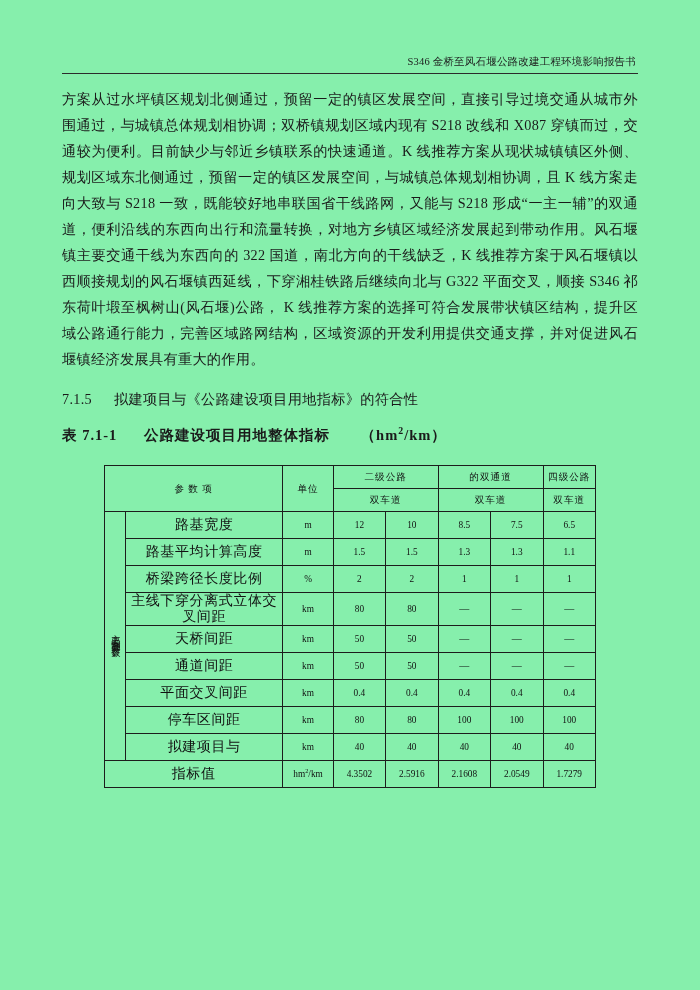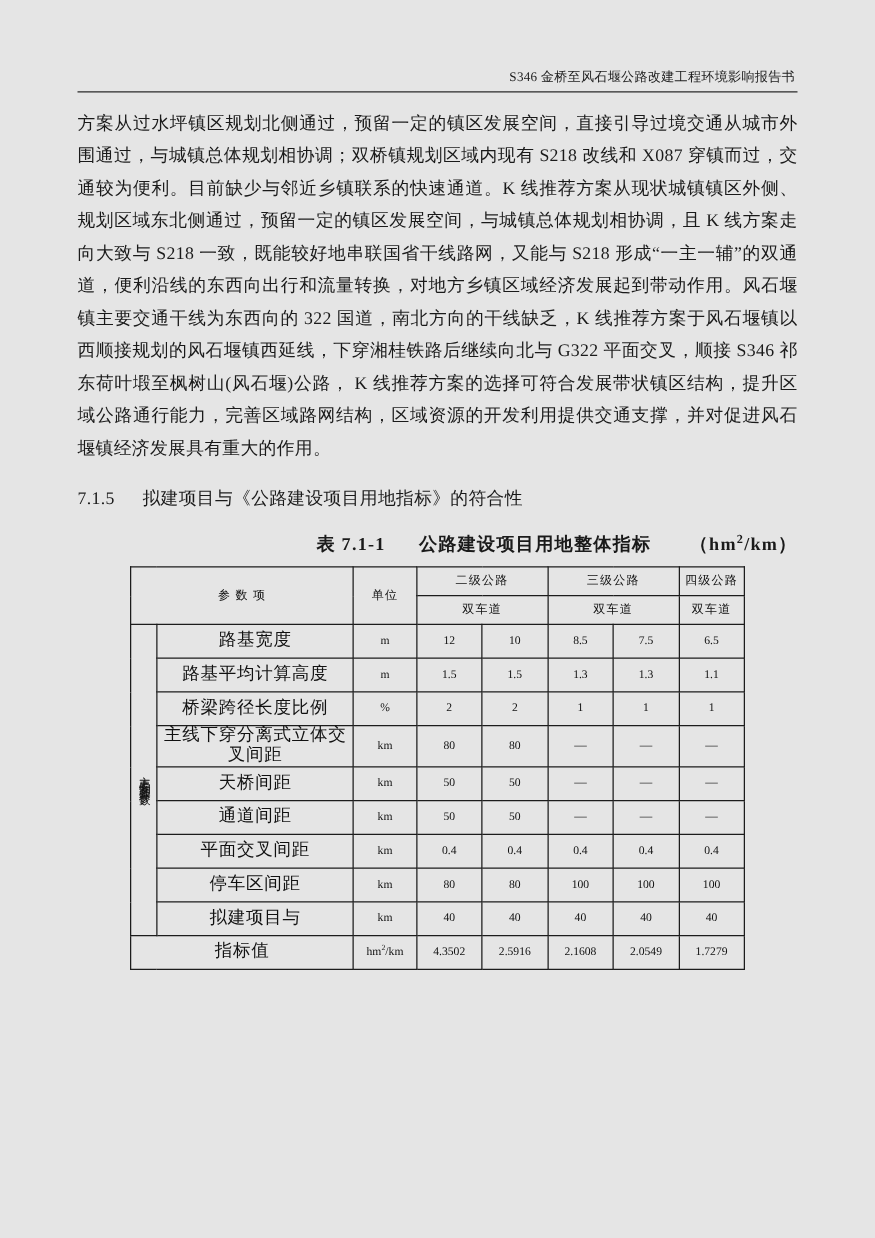--- a/index.html
+++ b/index.html
@@ -13,21 +13,21 @@
     font-family: "Liberation Serif", serif;
     color: #1a1a1a;
     overflow: hidden;
   }
   .page {
     position: relative;
     width: 700px;
     height: 990px;
     box-sizing: border-box;
     padding: 55px 62px 63px 62px;
-    background: #e5e5e5;
+    background: #86efac;
   }
   .header {
     text-align: right;
     font-size: 10.5px;
     letter-spacing: 0.2px;
     color: #1c1c1c;
     padding-right: 2px;
     margin-bottom: 4px;
   }
   .header-rule {
@@ -51,24 +51,24 @@
     margin: 14px 0 6px 0;
     font-size: 14.2px;
     line-height: 26px;
     letter-spacing: 0.3px;
   }
   .section-head .num {
     display: inline-block;
     min-width: 52px;
   }
   .table-caption {
-    text-align: right;
+    text-align: left;
     font-size: 14.5px;
     font-weight: bold;
-    margin: 14px 0 8px 0;
+    margin: 14px 0 20px 0;
     letter-spacing: 1px;
   }
   .table-caption .unit {
     font-weight: bold;
     margin-left: 26px;
   }
   sup {
     font-size: 0.68em;
     vertical-align: super;
     line-height: 0;
@@ -169,21 +169,21 @@
         <col class="col-num">
         <col class="col-num">
         <col class="col-num">
         <col class="col-num">
       </colgroup>
       <tbody>
         <tr class="hdr">
           <th colspan="2" rowspan="2" class="param-cell">参  数  项</th>
           <th rowspan="2">单位</th>
           <th colspan="2">二级公路</th>
-          <th colspan="2">三级公路</th>
+          <th colspan="2">的双通道</th>
           <th>四级公路</th>
         </tr>
         <tr class="hdr">
           <th colspan="2">双车道</th>
           <th colspan="2">双车道</th>
           <th>双车道</th>
         </tr>
 
         <tr>
           <td class="vert-label" rowspan="9"><span>主要编制条件参数</span></td>

